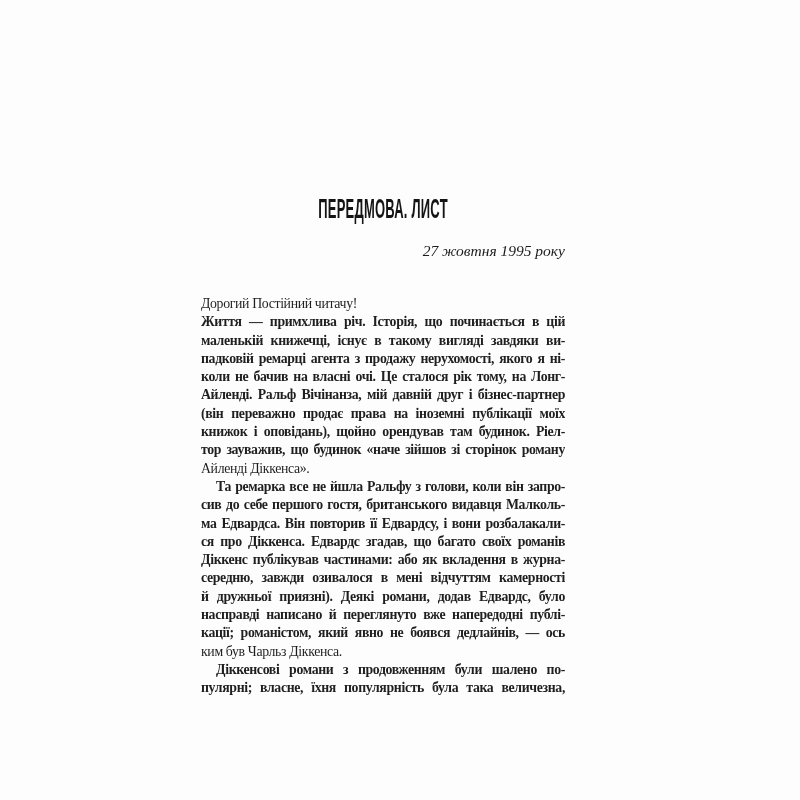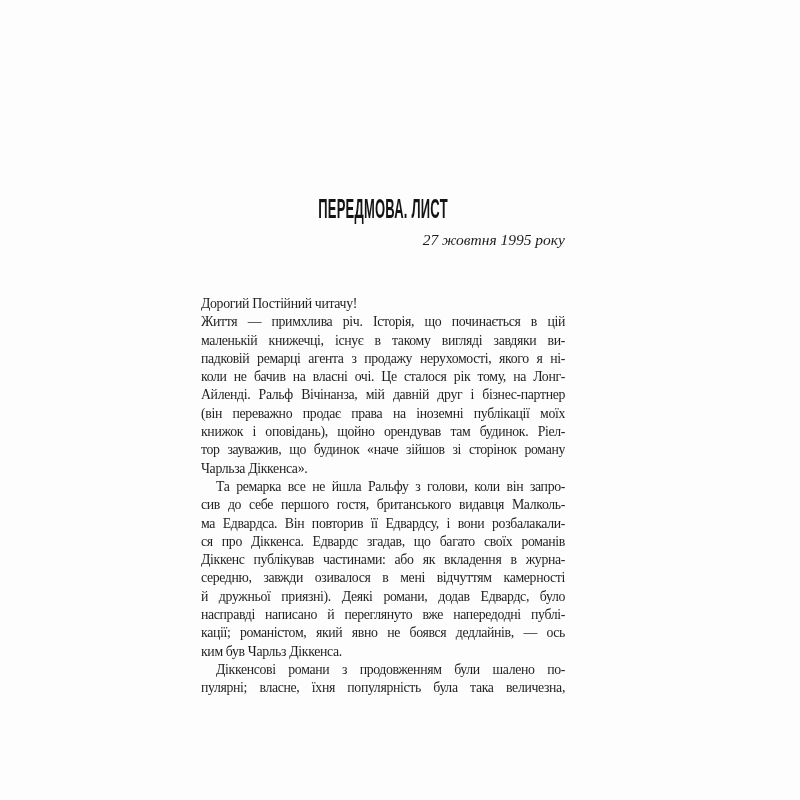--- a/index.html
+++ b/index.html
@@ -32,21 +32,21 @@
     font-size:27px;
     line-height:26px;
     letter-spacing:0.5px;
     white-space:nowrap;
     transform:scaleX(0.48);
     transform-origin:center;
     color:#141414;
   }
   .dateline{
     position:absolute;
-    left:201px;top:231px;
+    left:201px;top:242px;
     width:364px;
     text-align:right;
     font-style:italic;
     font-size:15.5px;
     line-height:18px;
     color:#1c1c1c;
   }
   .body-text{
     position:absolute;
     left:201px;top:295px;
@@ -57,20 +57,21 @@
   .line{
     height:18.3px;
     line-height:18.3px;
     overflow:hidden;
     text-align:left;
     white-space:normal;
   }
   .line.just{
     text-align:justify;
     text-align-last:justify;
+    font-weight:bold;
   }
   .line.indent{
     padding-left:15px;
   }
 </style>
 </head>
 <body>
 
 <div class="page">
 
@@ -83,21 +84,21 @@
   <div class="body-text">
       <div class="line">Дорогий Постійний читачу!</div>
       <div class="line just">Життя — примхлива річ. Історія, що починається в цій</div>
       <div class="line just">маленькій книжечці, існує в такому вигляді завдяки ви-</div>
       <div class="line just">падковій ремарці агента з продажу нерухомості, якого я ні-</div>
       <div class="line just">коли не бачив на власні очі. Це сталося рік тому, на Лонг-</div>
       <div class="line just">Айленді. Ральф Вічінанза, мій давній друг і бізнес-партнер</div>
       <div class="line just">(він переважно продає права на іноземні публікації моїх</div>
       <div class="line just">книжок і оповідань), щойно орендував там будинок. Ріел-</div>
       <div class="line just">тор зауважив, що будинок «наче зійшов зі сторінок роману</div>
-      <div class="line">Чарльза Діккенса».</div>
+      <div class="line">Айленді Діккенса».</div>
       <div class="line just indent">Та ремарка все не йшла Ральфу з голови, коли він запро-</div>
       <div class="line just">сив до себе першого гостя, британського видавця Малколь-</div>
       <div class="line just">ма Едвардса. Він повторив її Едвардсу, і вони розбалакали-</div>
       <div class="line just">ся про Діккенса. Едвардс згадав, що багато своїх романів</div>
       <div class="line just">Діккенс публікував частинами: або як вкладення в журна-</div>
       <div class="line just">середню, завжди озивалося в мені відчуттям камерності</div>
       <div class="line just">й дружньої приязні). Деякі романи, додав Едвардс, було</div>
       <div class="line just">насправді написано й переглянуто вже напередодні публі-</div>
       <div class="line just">кації; романістом, який явно не боявся дедлайнів, — ось</div>
       <div class="line">ким був Чарльз Діккенса.</div>

